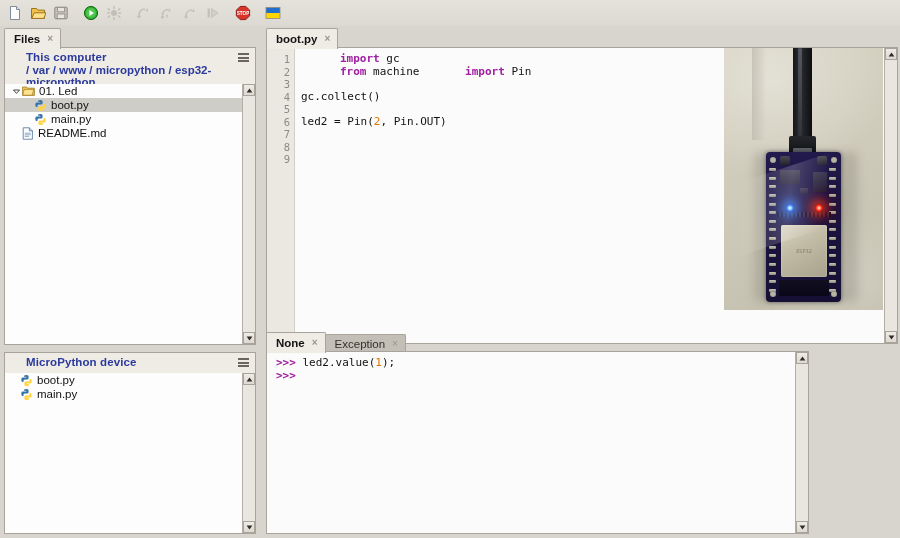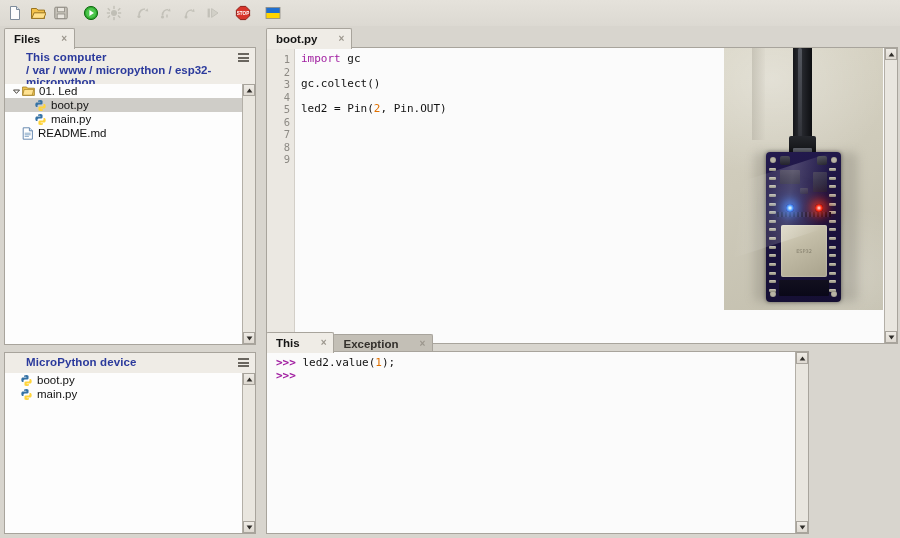--- a/index.html
+++ b/index.html
@@ -55,33 +55,32 @@
     align-items: center;
     padding: 0 7px 0 9px;
     font-size: 11.5px;
     border: 1px solid #a8a49c;
     border-bottom: none;
     border-radius: 2px 2px 0 0;
     box-sizing: border-box;
     position: relative;
     top: 1px;
     color: #141414;
-    gap: 14px;
   }
   .tab.active {
     background: #efece6;
     height: 21px;
     z-index: 3;
     font-weight: bold;
   }
   .tab.inactive {
     background: #c3bfb6;
     color: #33302c;
     margin-left: -1px;
-    font-weight: bold;
+    font-weight: normal;
   }
   .tab .x {
     margin-left: 7px;
     font-size: 10px;
     color: #9b968d;
     line-height: 1;
   }
 
   
   .left-col {
@@ -217,21 +216,21 @@
     overflow: hidden;
   }
   .code .ln {
     font-family: "DejaVu Sans Mono", monospace;
     font-size: 11px;
     line-height: 12.55px;
     color: #121212;
     white-space: pre;
     padding-left: 5px;
   }
-  .kw { color: #a11fa1; font-weight: normal; }
+  .kw { color: #a11fa1; font-weight: bold; margin-left: 39px; }
   .num { color: #e07000; }
   .prompt { color: #a11fa1; font-weight: bold; }
 
   
   .photo {
     position: absolute;
     right: 14px; top: 0;
     width: 159px; height: 262px;
     background: #cdcabb;
     overflow: hidden;
@@ -605,20 +604,21 @@
         <div>4</div>
         <div>5</div>
         <div>6</div>
         <div>7</div>
         <div>8</div>
         <div>9</div>
       </div>
 
       <div class="code" id="editor-code">
           <div class="ln"><span class="kw">import</span><span> gc</span></div>
+          <div class="ln"><span class="kw">from</span><span> machine </span><span class="kw">import</span><span> Pin</span></div>
           <div class="ln">&nbsp;</div>
           <div class="ln"><span>gc.collect()</span></div>
           <div class="ln">&nbsp;</div>
           <div class="ln"><span>led2 = Pin(</span><span class="num">2</span><span>, Pin.OUT)</span></div>
           <div class="ln">&nbsp;</div>
         </div>
 
       <div class="photo">
         <div class="bg"></div>
         <div class="wallline"></div>
@@ -699,21 +699,21 @@
         <div class="arw dn">
           <svg width="7" height="5" viewBox="0 0 7 5">
               <path d="M3.5 4.4L0.6 0.6h5.8z" fill="#2f2d29"></path>
             </svg>
         </div>
       </div>
     </div>
 
     <div class="tabstrip" style="left:4px; top:304px;">
       <div class="tab active">
-        <span>This</span>
+        <span>None</span>
         <span class="x">×</span>
       </div>
       <div class="tab inactive">
         <span>Exception</span>
         <span class="x">×</span>
       </div>
     </div>
 
     <div id="shell-panel">
       <div class="code" id="shell-code" style="left:4px; right:14px;">

